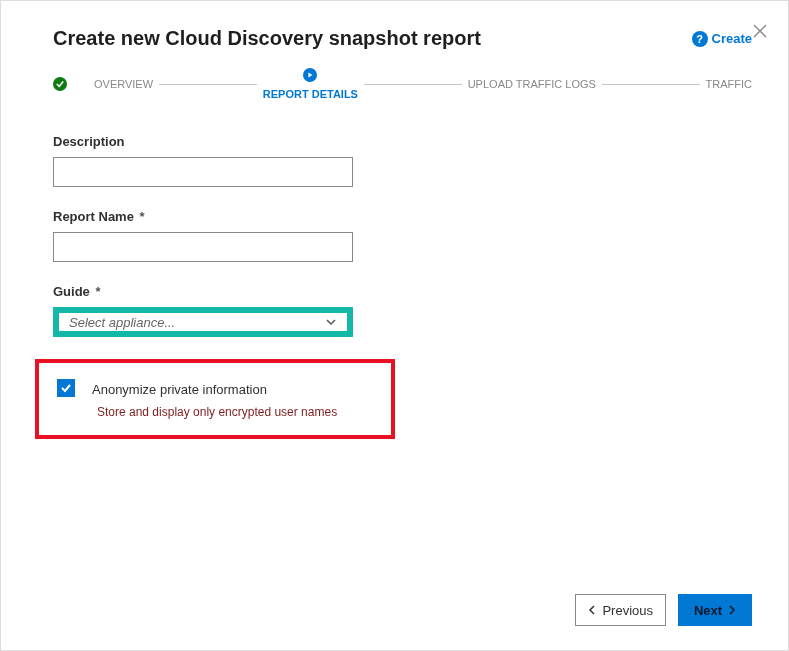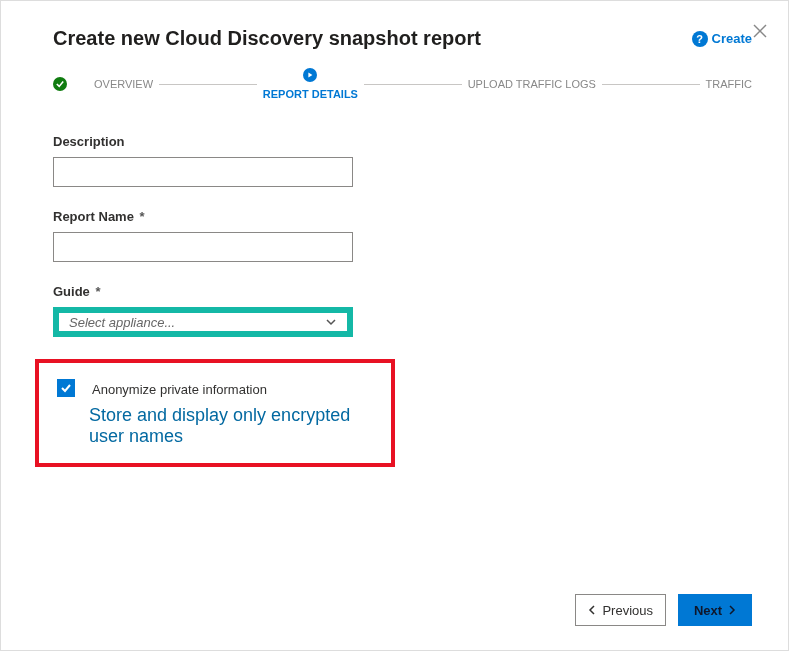--- a/index.html
+++ b/index.html
@@ -112,21 +112,21 @@
   }
   .chk-row { display:flex; align-items:flex-end; gap:17px; }
   .checkbox {
     width:18px; height:18px; background:#0078d4;
     display:flex; align-items:center; justify-content:center;
     flex-shrink:0;
     cursor:pointer;
   }
   .checkbox svg { width:12px; height:12px; fill:#fff; stroke:#fff; stroke-width:2; }
   .chk-main { font-size:13px; color:#323130; }
-  .chk-desc { font-size:18px; color:#0369a1; margin-top:8px; margin-left:32px; }
+  .chk-desc { font-size:12px; color:#7f1d1d; margin-top:8px; margin-left:40px; }
   
   .footer {
     position:absolute; bottom:24px; right:36px;
     display:flex; gap:12px;
   }
   .btn {
     height:32px; min-width:74px;
     padding: 0 12px;
     font-size:13px;
     border:1px solid #8a8886;

